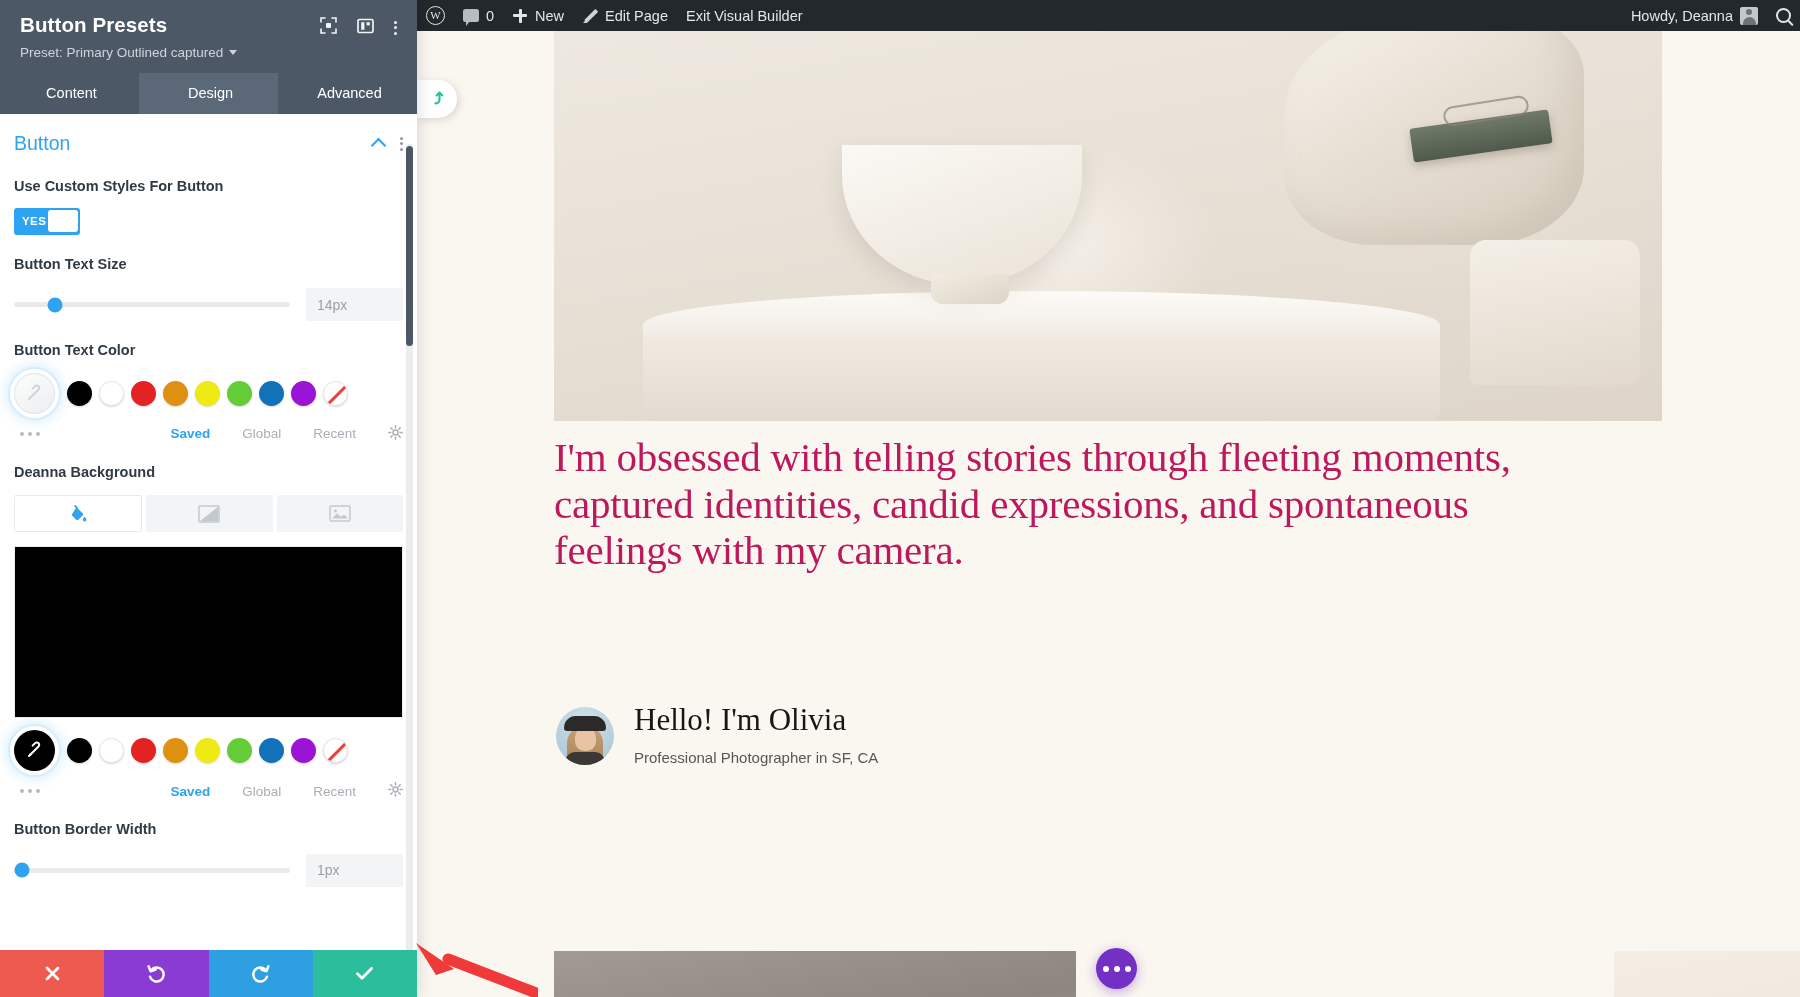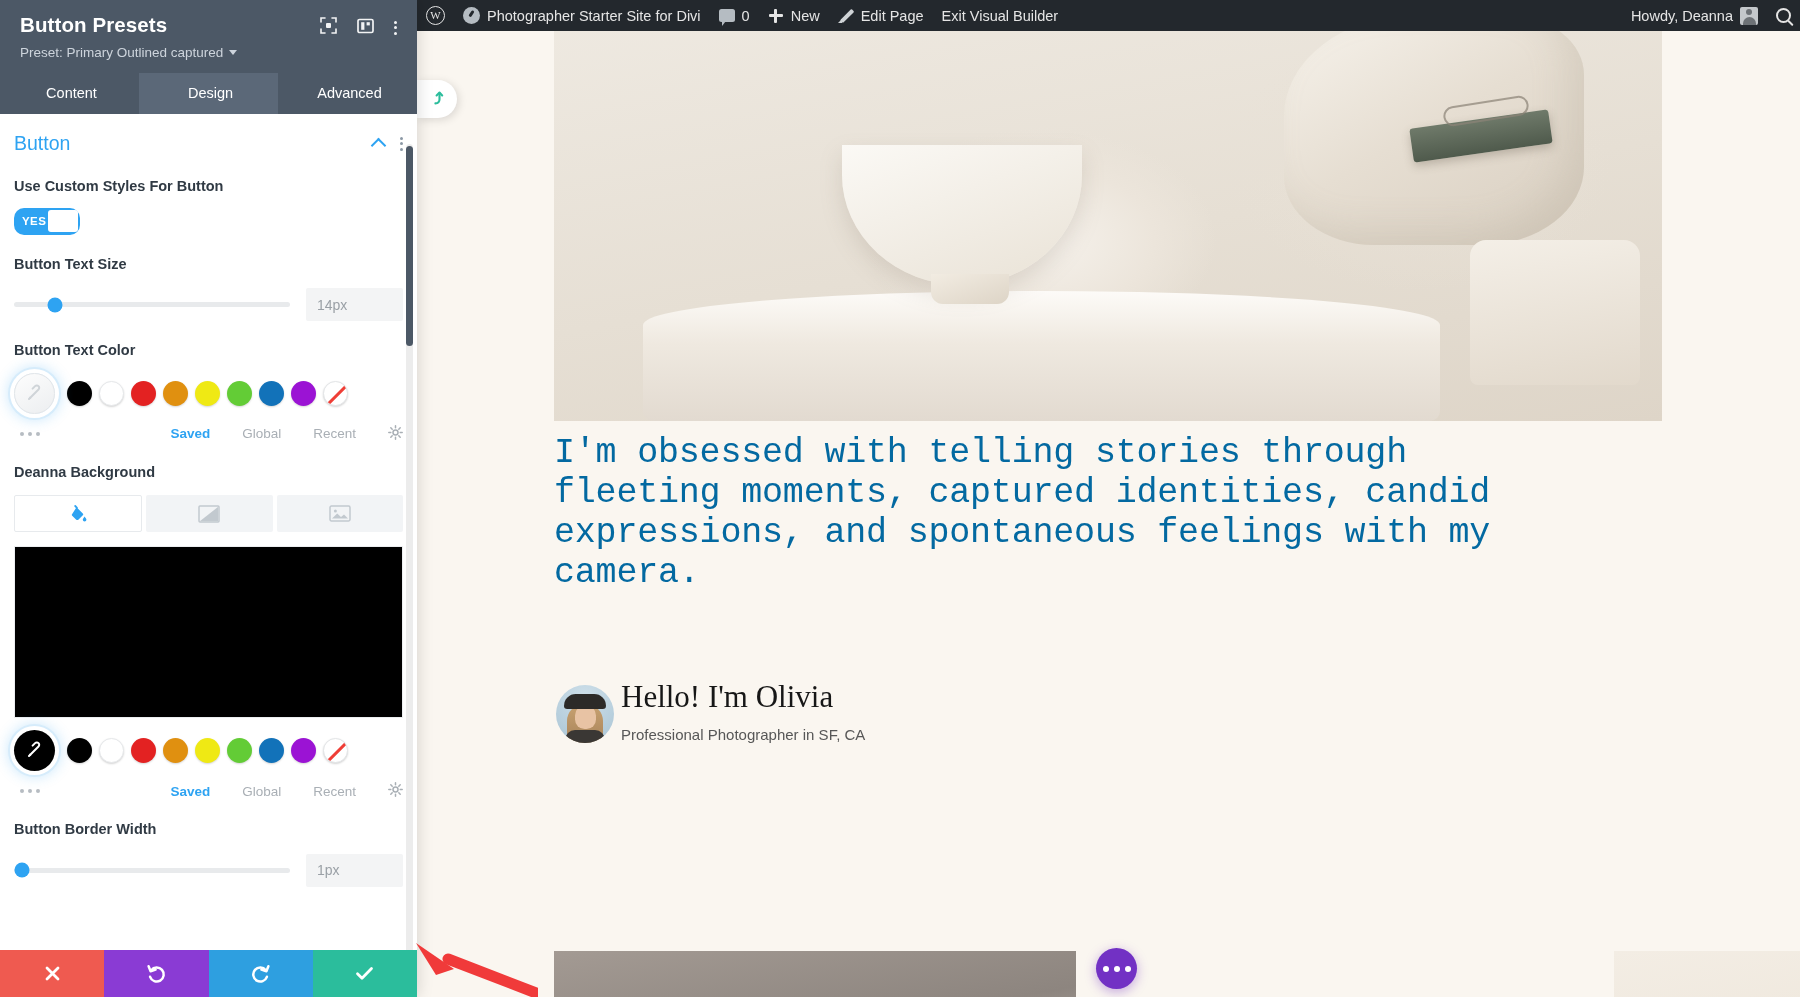--- a/index.html
+++ b/index.html
@@ -133,26 +133,26 @@
     border: 2.5px solid #8c8377; border-radius: 10px; transform: rotate(-9deg);
     opacity: .72;
   }
   .hb-vase {
     position: absolute; right: 2%; top: 58%; width: 170px; height: 145px;
     background: linear-gradient(170deg, #f4efe7, #e2d9cc); border-radius: 16px 16px 8px 8px;
   }
 
   .hero-heading {
     position: absolute; left: 137px; top: 403px; width: 1000px;
-    font-family: Liberation Mono, monospace;
-    font-size: 35px; line-height: 1.14; color: #0369a1; letter-spacing: -0.2px;
+    font-family: Liberation Serif, serif;
+    font-size: 41px; line-height: 1.14; color: #be185d; letter-spacing: -0.2px;
   }
   .author-row {
-    position: absolute; left: 139px; top: 653px;
-    display: flex; align-items: flex-end; gap: 7px;
+    position: absolute; left: 139px; top: 676px;
+    display: flex; align-items: flex-start; gap: 20px;
   }
   .author-avatar {
     width: 58px; height: 58px; border-radius: 50%; flex: 0 0 auto;
     background: radial-gradient(circle at 50% 22%, #cfe0ea 0%, #bdd3e0 45%, #a9c4d4 100%);
     position: relative; overflow: hidden;
   }
   .aa-hat {
     position: absolute; left: 8px; top: 9px; width: 42px; height: 15px;
     background: #2c2a28; border-radius: 22px 22px 6px 6px;
   }
@@ -257,21 +257,21 @@
   }
   .vdots { display: flex; flex-direction: column; gap: 2.5px; }
   .vdots i { width: 3px; height: 3px; border-radius: 50%; background: #8c99a6; display: block; }
 
   .field-label {
     font-size: 14.5px; color: #303a44; font-weight: bold;
     line-height: 1.35; margin-top: 20px; max-width: 210px;
   }
   .toggle-yes {
     margin-top: 11px; width: 66px; height: 27px; background: #2ea3f2;
-    border-radius: 10px; display: flex; align-items: center; position: relative;
+    border-radius: 3px; display: flex; align-items: center; position: relative;
   }
   .toggle-yes span {
     font-size: 11.5px; font-weight: bold; color: #fff; padding-left: 8px; letter-spacing: .4px;
   }
   .toggle-knob {
     position: absolute; right: 2.5px; top: 2.5px; width: 30px; height: 22px;
     background: #fff; border-radius: 3px;
   }
 
   .slider-row { display: flex; align-items: center; gap: 16px; margin-top: 14px; }
@@ -387,24 +387,20 @@
   <div class="teal-tab">
     <svg width="18" height="18" viewBox="0 0 18 18">
       <path d="M11.5 3.2 L11.5 9.2 Q11.5 13.4 7.4 13.4" fill="none" stroke="#2bbd9c" stroke-width="2.1" stroke-linecap="round"></path>
       <path d="M8.6 5.4 L11.5 2.6 L14.2 5.4" fill="none" stroke="#2bbd9c" stroke-width="2.1" stroke-linecap="round" stroke-linejoin="round"></path>
     </svg>
   </div>
 
   <div class="wp-adminbar">
     <div class="wp-item">
       <span class="wp-logo-glyph"></span>
-    </div>
-    <div class="wp-item">
-      <span class="dash-glyph"></span>
-      <span>Photographer Starter Site for Divi</span>
     </div>
     <div class="wp-item">
       <span class="comment-glyph"></span>
       <span>0</span>
     </div>
     <div class="wp-item">
       <span class="plus-glyph"></span>
       <span>New</span>
     </div>
     <div class="wp-item">

